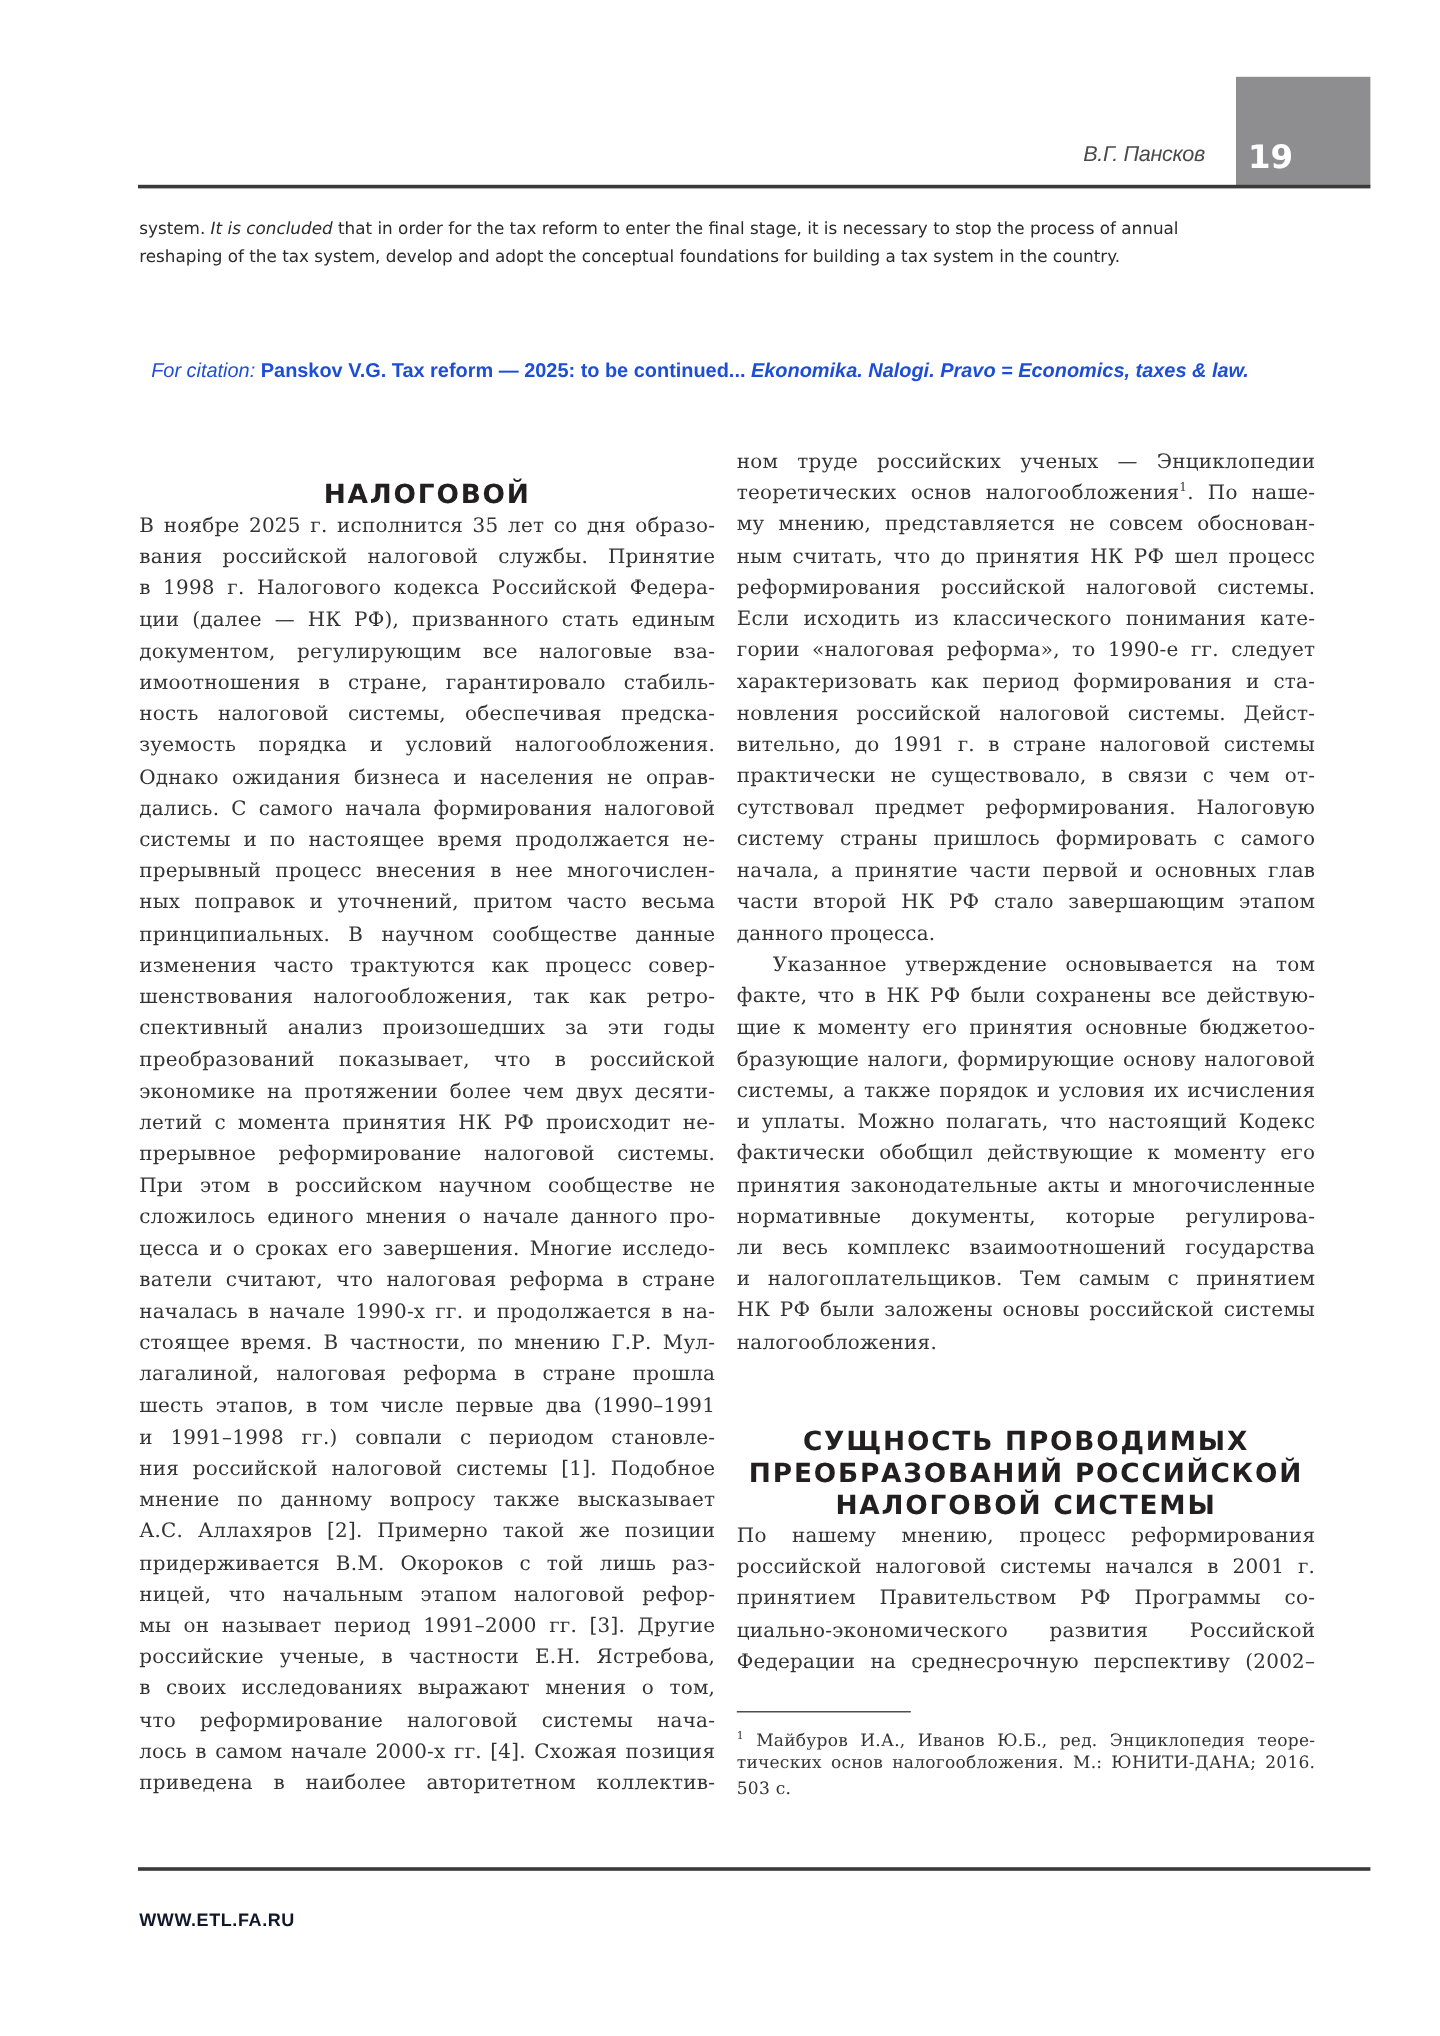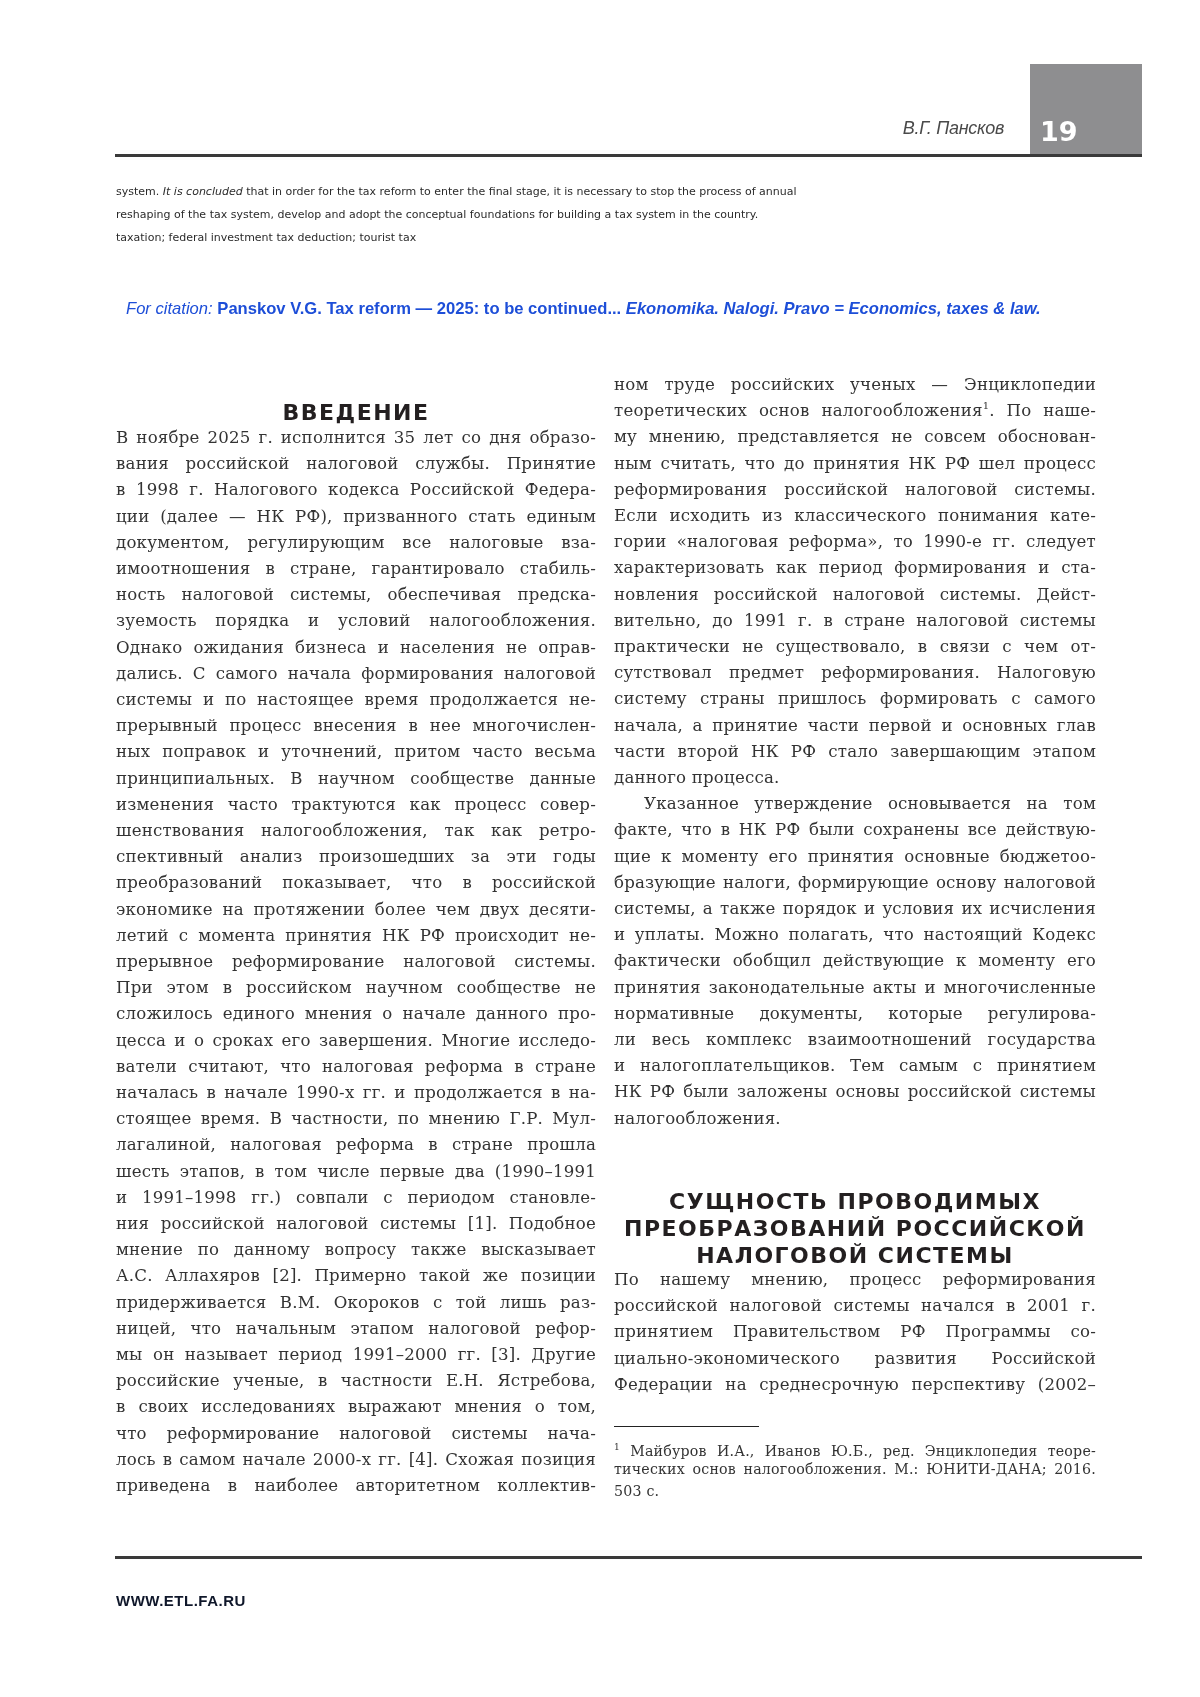--- a/index.html
+++ b/index.html
@@ -6,21 +6,21 @@
   body { width: 1200px; height: 1697px; position: relative; overflow: hidden; color: #231f20; }
   .page { position: absolute; left: 0; top: 0; width: 1200px; height: 1697px; }
 
   
   .page-num-box { position: absolute; left: 1030px; top: 64px; width: 112px; height: 91px; background: #8e8e90; }
   .page-num { position: absolute; left: 1040px; top: 114px; font-family: "DejaVu Sans", sans-serif; font-weight: bold; font-size: 27px; color: #ffffff; line-height: 36px; }
   .running-author { position: absolute; right: 196px; top: 118px; font-family: "Liberation Sans", sans-serif; font-style: italic; font-size: 18px; color: #4a4a4a; letter-spacing: -0.3px; }
   .header-rule { position: absolute; left: 115px; top: 154px; width: 1027px; height: 3px; background: #3a3a3a; }
 
   
-  .abstract { position: absolute; left: 116px; top: 180px; width: 980px; font-family: "DejaVu Sans", sans-serif; font-size: 11px; line-height: 23px; color: #2b2b2b; }
+  .abstract { position: absolute; left: 116px; top: 180px; width: 980px; font-family: "DejaVu Sans", sans-serif; font-size: 14px; line-height: 23px; color: #2b2b2b; }
   .abstract .line { white-space: nowrap; display: block; }
   .abstract em { font-style: italic; }
   .kw-label { font-weight: bold; font-style: italic; }
 
   .citation { position: absolute; left: 116px; top: 296px; width: 980px; font-family: "Liberation Sans", sans-serif; font-size: 16.6px; line-height: 26px; color: #1d4ed8; font-weight: bold; margin-left: 10px; }
   .citation .line { display: block; white-space: nowrap; }
   .citation .it { font-style: italic; font-weight: normal; }
   .citation .itb { font-style: italic; }
 
   
@@ -51,28 +51,27 @@
 <div class="page">
 
   <div class="page-num-box"></div>
   <div class="page-num">19</div>
   <div class="running-author">В.Г. Пансков</div>
   <div class="header-rule"></div>
 
   <div class="abstract">
     <span class="line"><span>system. </span><em>It is concluded</em><span> that in order for the tax reform to enter the final stage, it is necessary to stop the process of annual</span></span>
     <span class="line">reshaping of the tax system, develop and adopt the conceptual foundations for building a tax system in the country.</span>
-    <span class="line">taxation; federal investment tax deduction; tourist tax</span>
   </div>
 
   <div class="citation">
     <span class="line"><span class="it">For citation:</span><span> Panskov V.G. Tax reform — 2025: to be continued... </span><span class="itb">Ekonomika. Nalogi. Pravo = Economics, taxes &amp; law.</span></span>
   </div>
 
-  <div class="section-title intro-title">ВВЕДЕНИЕ</div>
+  <div class="section-title intro-title">НАЛОГОВОЙ</div>
 
   <div class="col col-left" id="col-left">
       <div class="txt-line" style="top: 425px;">В ноябре 2025 г. исполнится 35 лет со дня образо-</div>
       <div class="txt-line" style="top: 451.2px;">вания российской налоговой службы. Принятие</div>
       <div class="txt-line" style="top: 477.4px;">в 1998 г. Налогового кодекса Российской Федера-</div>
       <div class="txt-line" style="top: 503.6px;">ции (далее — НК РФ), призванного стать единым</div>
       <div class="txt-line" style="top: 529.8px;">документом, регулирующим все налоговые вза-</div>
       <div class="txt-line" style="top: 556px;">имоотношения в стране, гарантировало стабиль-</div>
       <div class="txt-line" style="top: 582.2px;">ность налоговой системы, обеспечивая предска-</div>
       <div class="txt-line" style="top: 608.4px;">зуемость порядка и условий налогообложения.</div>

